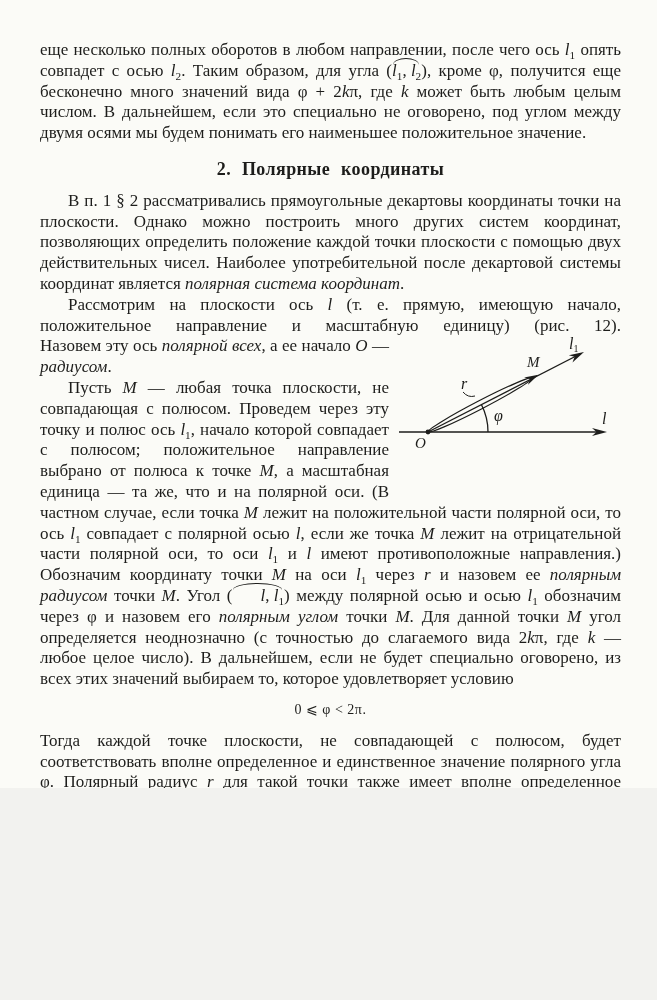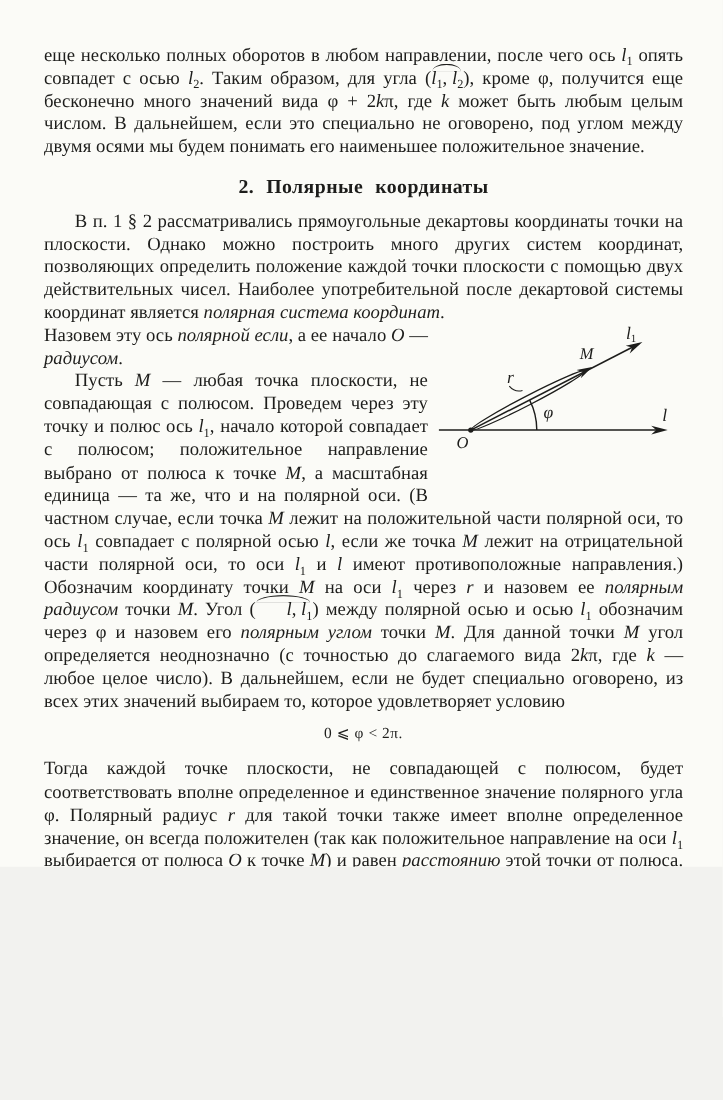--- a/index.html
+++ b/index.html
@@ -55,20 +55,21 @@
 
 <div class="page">
   <div class="text-column">
 
     <p class="para noindent">еще несколько полных оборотов в любом направлении, после чего ось <span class="v">l</span><sub class="sub">1</sub> опять совпадет с осью <span class="v">l</span><sub class="sub">2</sub>. Таким образом, для угла (<span class="arc"><span class="v">l</span><sub class="sub">1</sub>, <span class="v">l</span><sub class="sub">2</sub></span>), кроме φ, получится еще бесконечно много значений вида φ + 2<span class="v">k</span>π, где <span class="v">k</span> может быть любым целым числом. В дальнейшем, если это специально не оговорено, под углом между двумя осями мы будем понимать его наименьшее положительное значение.</p>
 
     <h2 class="heading">2. Полярные координаты</h2>
 
     <p class="para">В п. 1 § 2 рассматривались прямоугольные декартовы координаты точки на плоскости. Однако можно построить много других систем координат, позволяющих определить положение каждой точки плоскости с помощью двух действительных чисел. Наиболее употребительной после декартовой системы координат является <span class="i">полярная система координат</span>.</p>
 
+    <p class="para lastfull">Рассмотрим на плоскости ось <span class="v">l</span> (т. е. прямую, имеющую начало, положительное направление и масштабную единицу) (рис. 12).</p>
 
     <div class="figure">
       <svg width="250" height="122" viewBox="0 0 250 122">
         <g stroke="#1d1d1b" fill="none" stroke-width="1.4">
 
           <line x1="2" y1="96" x2="204" y2="96"></line>
 
           <line x1="31" y1="96" x2="184" y2="17.5"></line>
 
           <ellipse transform="translate(83,69) rotate(-27.4)" cx="0" cy="0" rx="58.5" ry="4.2" stroke-width="1.2"></ellipse>
@@ -95,21 +96,21 @@
           <text x="205" y="88" font-size="16" font-style="italic">l</text>
           <text x="172" y="13" font-size="16"><tspan font-style="italic">l</tspan><tspan font-size="10" dy="3">1</tspan></text>
           <text x="18" y="112" font-size="15" font-style="italic">O</text>
           <text x="130" y="31" font-size="15" font-style="italic">M</text>
           <text x="64" y="53" font-size="16" font-style="italic">r</text>
           <text x="97" y="85" font-size="16" font-style="italic">φ</text>
         </g>
       </svg>
     </div>
 
-    <p class="para noindent">Назовем эту ось <span class="i">полярной если</span>, а ее начало <span class="v">O</span> — <span class="i">радиусом</span>.</p>
+    <p class="para noindent">Назовем эту ось <span class="i">полярной всех</span>, а ее начало <span class="v">O</span> — <span class="i">радиусом</span>.</p>
 
     <p class="para">Пусть <span class="v">M</span> — любая точка плоскости, не совпадающая с полюсом. Проведем через эту точку и полюс ось <span class="v">l</span><sub class="sub">1</sub>, начало которой совпадает с полюсом; положительное направление выбрано от полюса к точке <span class="v">M</span>, а масштабная единица — та же, что и на полярной оси. (В частном случае, если точка <span class="v">M</span> лежит на положительной части полярной оси, то ось <span class="v">l</span><sub class="sub">1</sub> совпадает с полярной осью <span class="v">l</span>, если же точка <span class="v">M</span> лежит на отрицательной части полярной оси, то оси <span class="v">l</span><sub class="sub">1</sub> и <span class="v">l</span> имеют противоположные направления.) Обозначим координату точки <span class="v">M</span> на оси <span class="v">l</span><sub class="sub">1</sub> через <span class="v">r</span> и назовем ее <span class="i">полярным радиусом</span> точки <span class="v">M</span>. Угол (<span class="arc"><span class="v">l</span>, <span class="v">l</span><sub class="sub">1</sub></span>) между полярной осью и осью <span class="v">l</span><sub class="sub">1</sub> обозначим через φ и назовем его <span class="i">полярным углом</span> точки <span class="v">M</span>. Для данной точки <span class="v">M</span> угол определяется неоднозначно (с точностью до слагаемого вида 2<span class="v">k</span>π, где <span class="v">k</span> — любое целое число). В дальнейшем, если не будет специально оговорено, из всех этих значений выбираем то, которое удовлетворяет условию</p>
 
     <div class="formula">0 ⩽ φ &lt; 2π.</div>
 
     <p class="para noindent">Тогда каждой точке плоскости, не совпадающей с полюсом, будет соответствовать вполне определенное и единственное значение полярного угла φ. Полярный радиус <span class="v">r</span> для такой точки также имеет вполне определенное значение, он всегда положителен (так как положительное направление на оси <span class="v">l</span><sub class="sub">1</sub> выбирается от полюса <span class="v">O</span> к точке <span class="v">M</span>) и равен <span class="i">расстоянию</span> этой точки от полюса. Обратно, если мы знаем, что точка <span class="v">M</span> имеет полярный угол φ и полярный радиус <span class="v">r</span>, то мы можем построить эту точку. Для этого достаточно провести через полюс ось <span class="v">l</span><sub class="sub">1</sub> под углом φ к полярной оси <span class="v">l</span> и построить на оси <span class="v">l</span><sub class="sub">1</sub> точку, имеющую координату <span class="v">r</span>.</p>
 
   </div>
 
   <div class="page-number">15</div>

